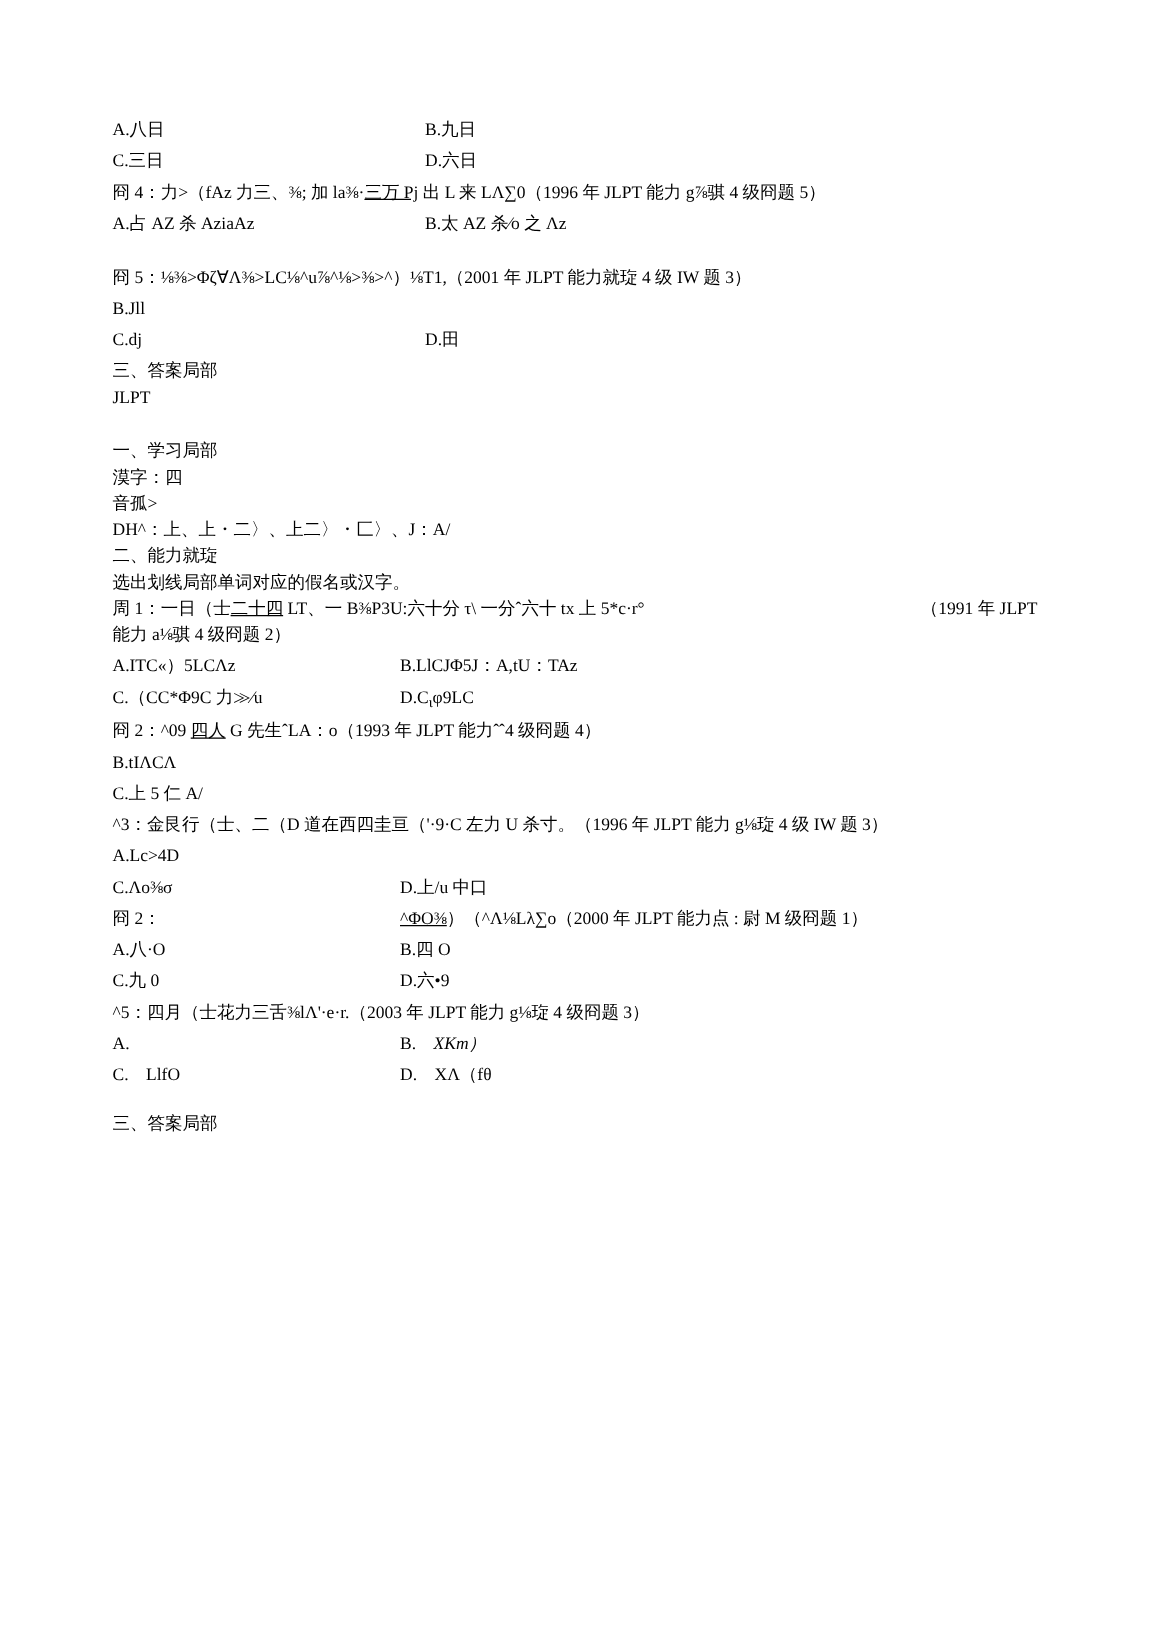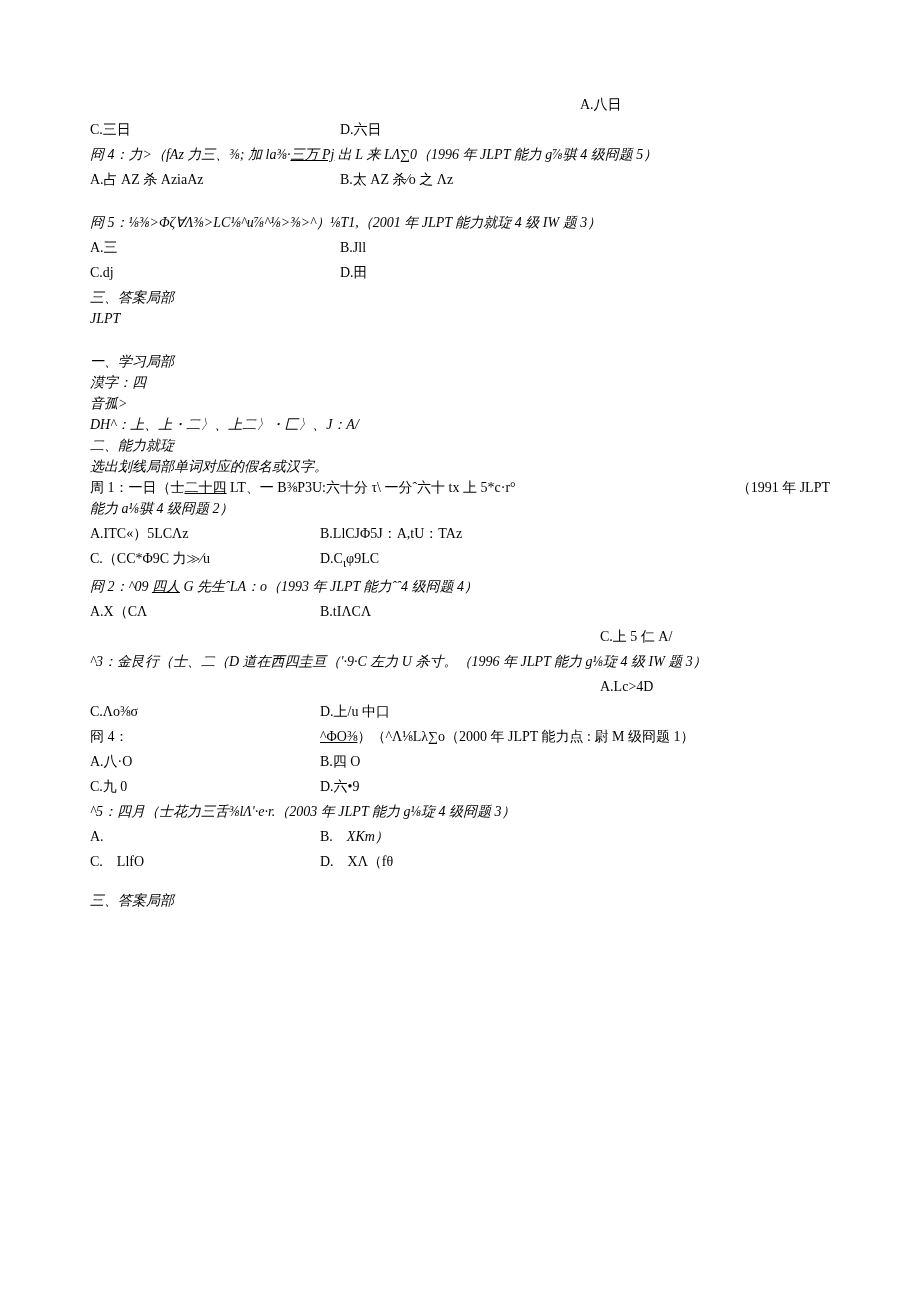--- a/index.html
+++ b/index.html
@@ -8,26 +8,24 @@
     color: #000;
     background: #fff;
     margin: 0;
     padding: 90px 90px 60px 90px;
     width: 920px;
     box-sizing: border-box;
     line-height: 1.5;
   }
   .line {
     margin: 0 0;
-    font-style: italic;
   }
   .options {
     display: flex;
     margin: 4px 0;
-    justify-content: flex-end;
   }
   .options .col-a {
     width: 250px;
   }
   .options .col-b {
     flex: 1;
   }
   .options.narrow .col-a {
     width: 230px;
   }
@@ -50,41 +48,41 @@
     flex: 1;
   }
   .q1-line .tail {
   }
 </style>
 </head>
 <body>
 
 <div class="options">
   <div class="col-a">A.八日</div>
+  <div class="col-b">B.九日</div>
 </div>
 <div class="options">
   <div class="col-a">C.三日</div>
   <div class="col-b">D.六日</div>
 </div>
 
 <div class="line">
   <span>冏 4：力&gt;（fAz 力三、⅜; 加 la⅜·</span><u>三万 Pj</u><span> 出 L 来 LΛ∑0（1996 年 JLPT 能力 g⅞骐 4 级冏题 5）</span>
 </div>
 <div class="options">
   <div class="col-a">A.占 AZ 杀 AziaAz</div>
   <div class="col-b">B.太 AZ 杀⁄o 之 Λz</div>
 </div>
 <div class="options">
 </div>
 
 <div class="spacer"></div>
 
 <div class="line">冏 5：⅛⅜&gt;Φζ∀Λ⅜&gt;LC⅛^u⅞^⅛&gt;⅜&gt;^）⅛T1,（2001 年 JLPT 能力就琁 4 级 IW 题 3）</div>
 <div class="options">
-  <div class="col-a">A.三</div>
   <div class="col-b">B.Jll</div>
 </div>
 <div class="options">
   <div class="col-a">C.dj</div>
   <div class="col-b">D.田</div>
 </div>
 
 <div class="line">三、答案局部</div>
 <div class="line">JLPT</div>
 
@@ -111,38 +109,37 @@
 </div>
 <div class="options narrow">
   <div class="col-a">C.（CC*Φ9C 力≫⁄u</div>
   <div class="col-b"><span>D.C</span><sub>ι</sub><span>φ9LC</span></div>
 </div>
 
 <div class="line">
   <span>冏 2：^09 </span><u>四人</u><span> G 先生ˆLA：o（1993 年 JLPT 能力ˆˆ4 级冏题 4）</span>
 </div>
 <div class="options narrow">
-  <div class="col-a">A.X（CΛ</div>
   <div class="col-b">B.tIΛCΛ</div>
 </div>
 <div class="options narrow">
   <div class="col-a">C.上 5 仁 A/</div>
 </div>
 
 <div class="line">^3：金艮行（士、二（D 道在西四圭亘（'·9·C 左力 U 杀寸。（1996 年 JLPT 能力 g⅛琁 4 级 IW 题 3）</div>
 <div class="options narrow">
   <div class="col-a"><span>A.Lc&gt;4</span><span style="font-variant:small-caps">D</span></div>
 </div>
 <div class="options narrow">
   <div class="col-a">C.Λo⅜σ</div>
   <div class="col-b">D.上/u 中口</div>
 </div>
 
 <div class="options narrow">
-  <div class="col-a">冏 4：</div>
+  <div class="col-a">冏 2：</div>
   <div class="col-b">
     <u>^ΦO⅜</u><span>）（^Λ⅛Lλ∑o（2000 年 JLPT 能力点 : 尉 M 级冏题 1）</span>
   </div>
 </div>
 <div class="options narrow">
   <div class="col-a">A.八·O</div>
   <div class="col-b">B.四 O</div>
 </div>
 <div class="options narrow">
   <div class="col-a">C.九 0</div>

